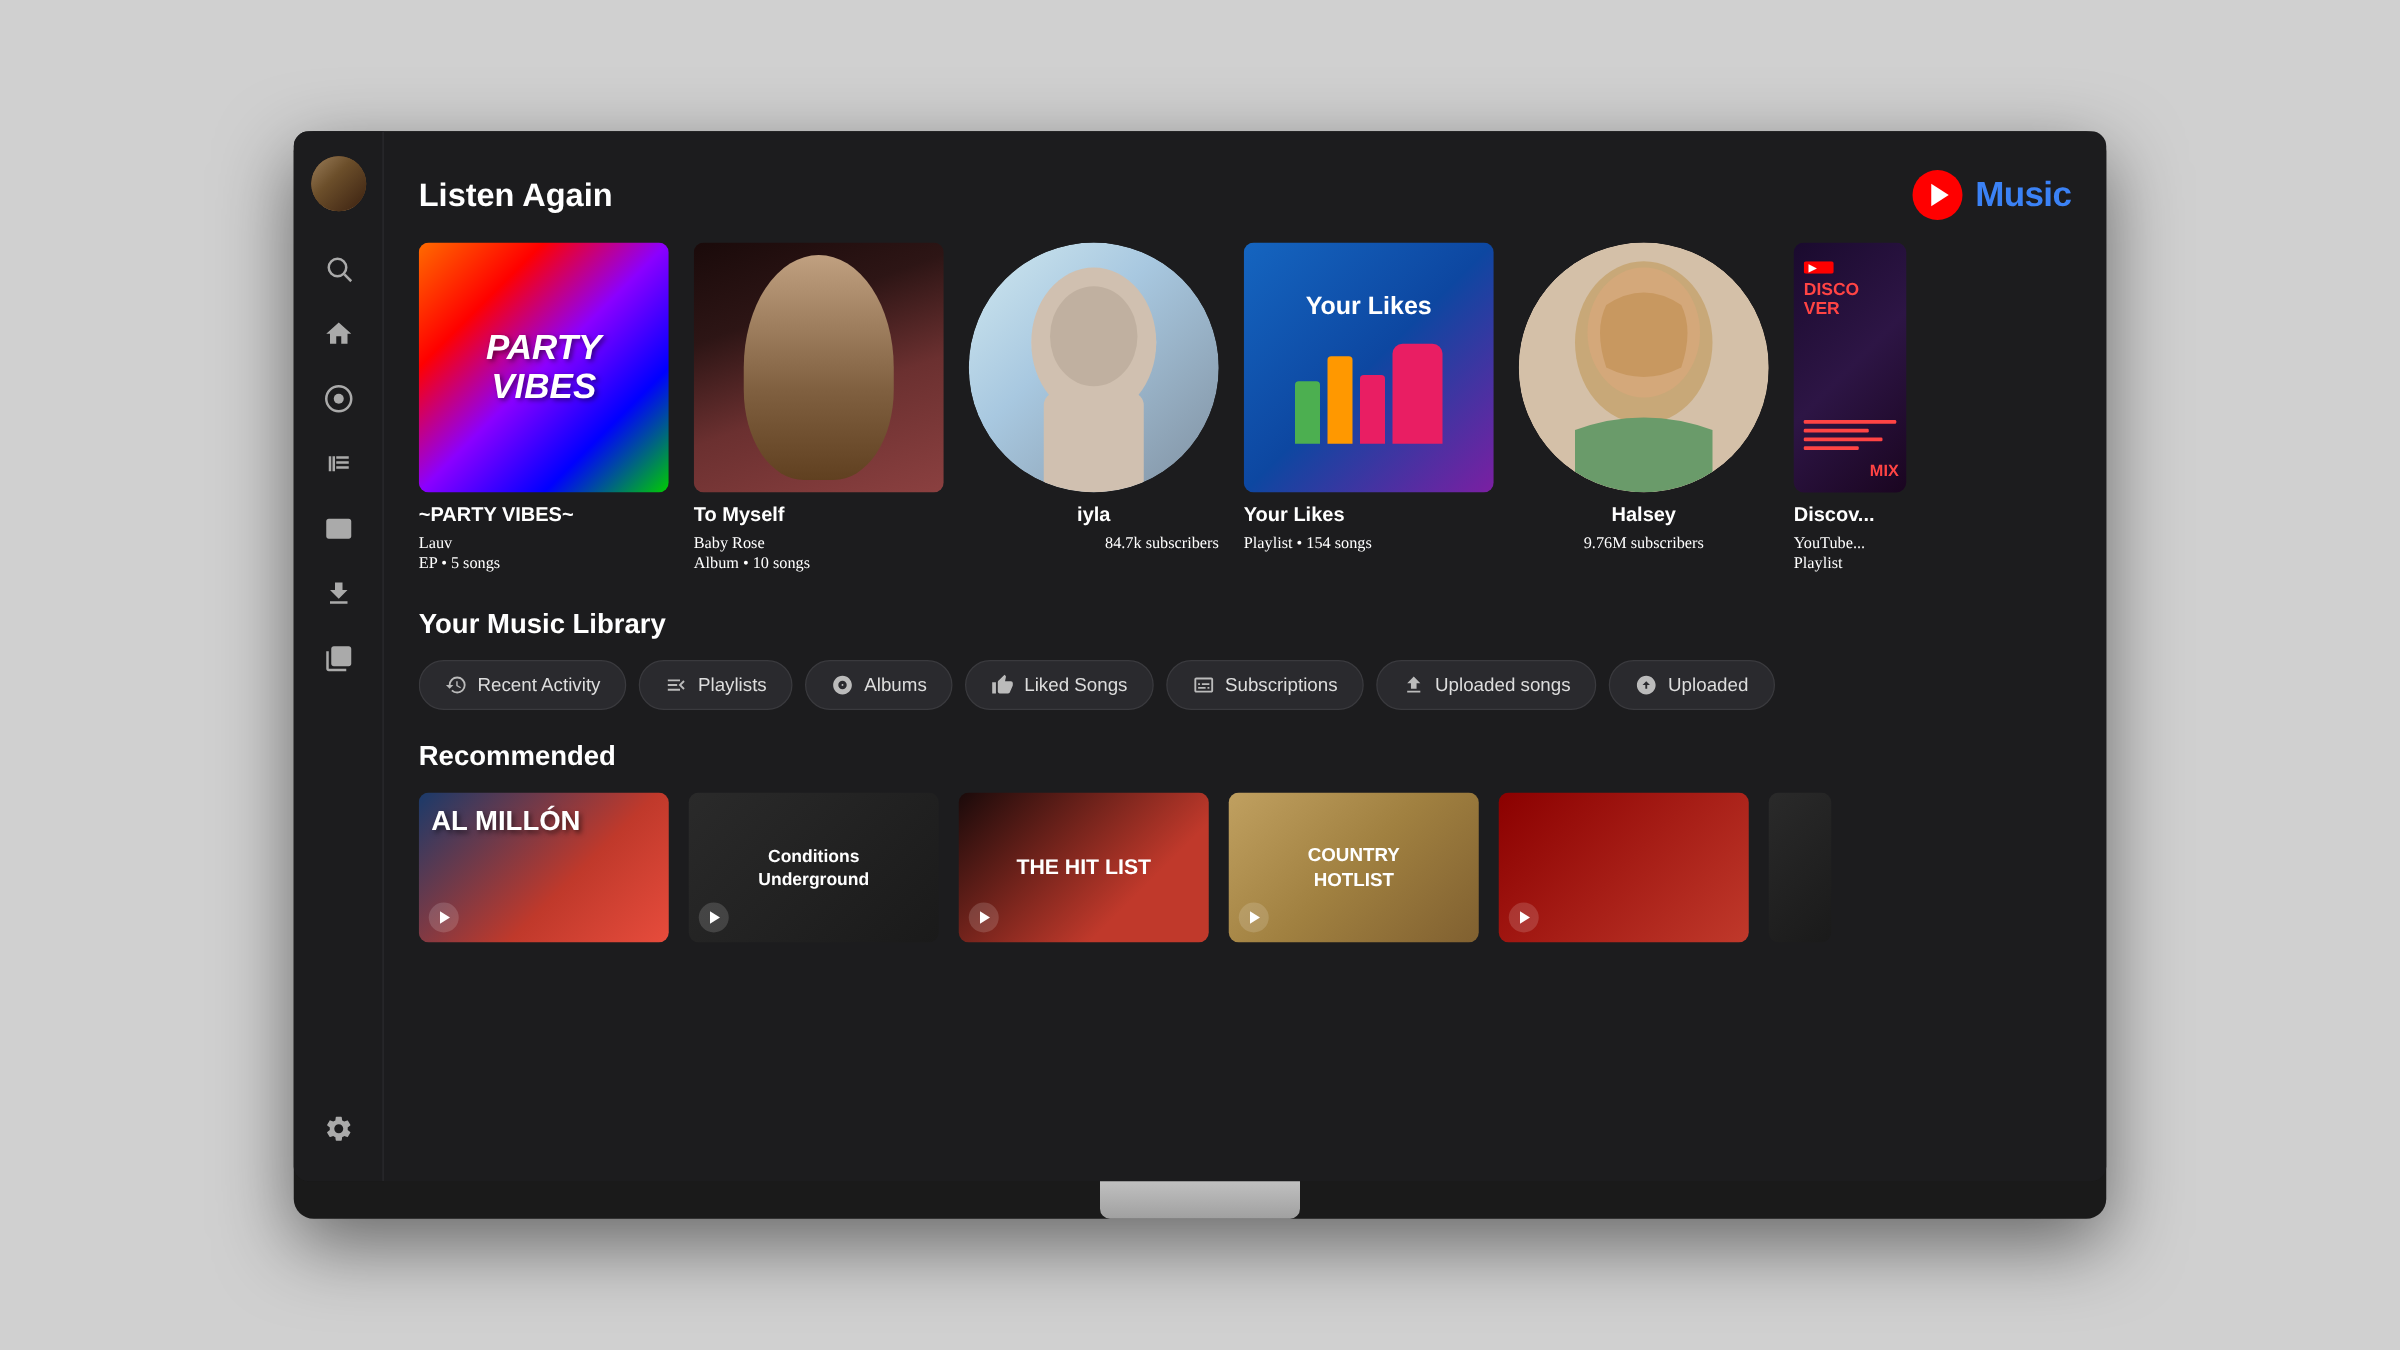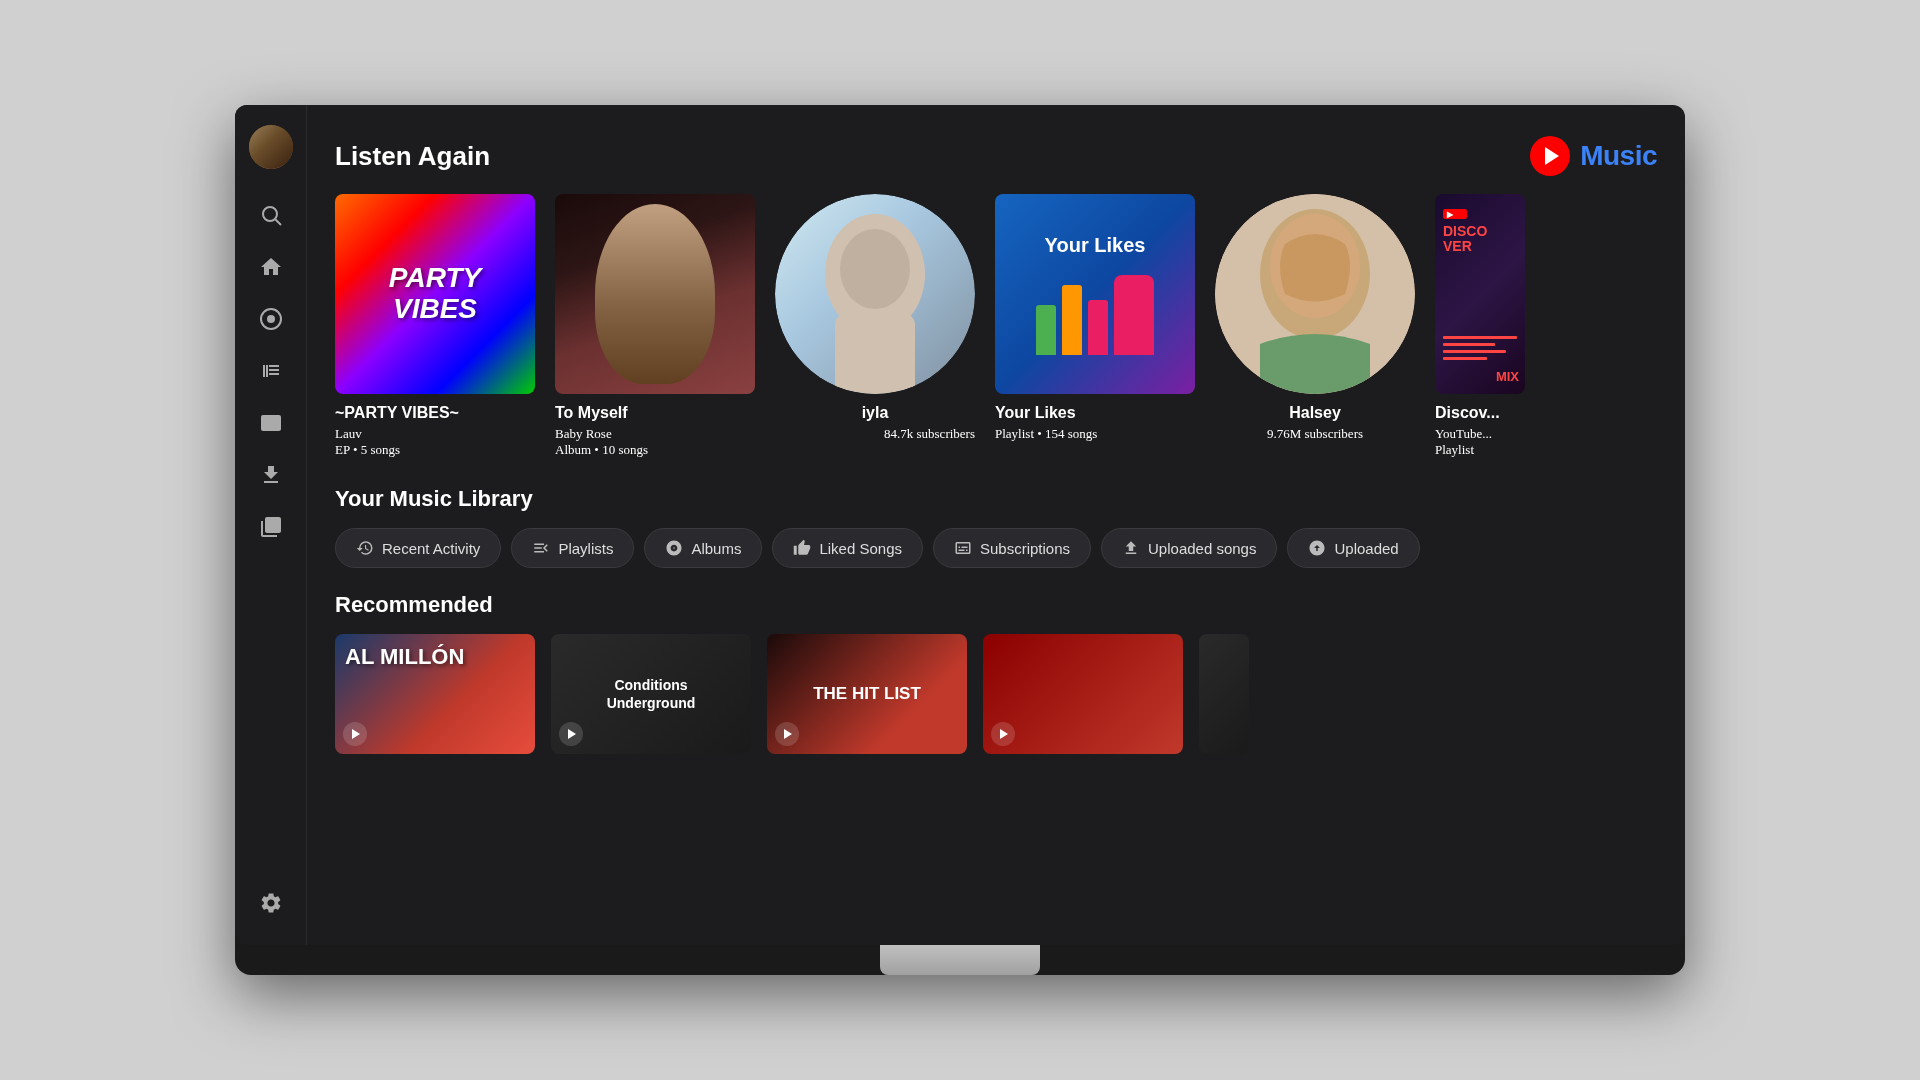--- a/index.html
+++ b/index.html
@@ -563,20 +563,24 @@
           <div class="rec-card rec-card-conditions">
             <div class="rec-card-play"></div>
             <div style="position:absolute;top:50%;left:50%;transform:translate(-50%,-50%);color:white;font-size:14px;font-weight:700;text-align:center;line-height:1.3;">Conditions<br>Underground</div>
           </div>
 
           <div class="rec-card rec-card-hit-list">
             <div class="rec-card-play"></div>
             <div style="position:absolute;top:50%;left:50%;transform:translate(-50%,-50%);color:white;font-size:17px;font-weight:900;text-align:right;white-space:nowrap;">THE HIT LIST</div>
           </div>
 
+          <div class="rec-card rec-card-country">
+            <div class="rec-card-play"></div>
+            <div style="position:absolute;top:50%;left:50%;transform:translate(-50%,-50%);color:white;font-size:15px;font-weight:900;text-align:center;line-height:1.3;">COUNTRY<br>HOTLIST</div>
+          </div>
 
           <div class="rec-card rec-card-red">
             <div class="rec-card-play"></div>
           </div>
 
           <div class="rec-card rec-card-partial"></div>
         </div>
       </div>
     </div>
   </div>

